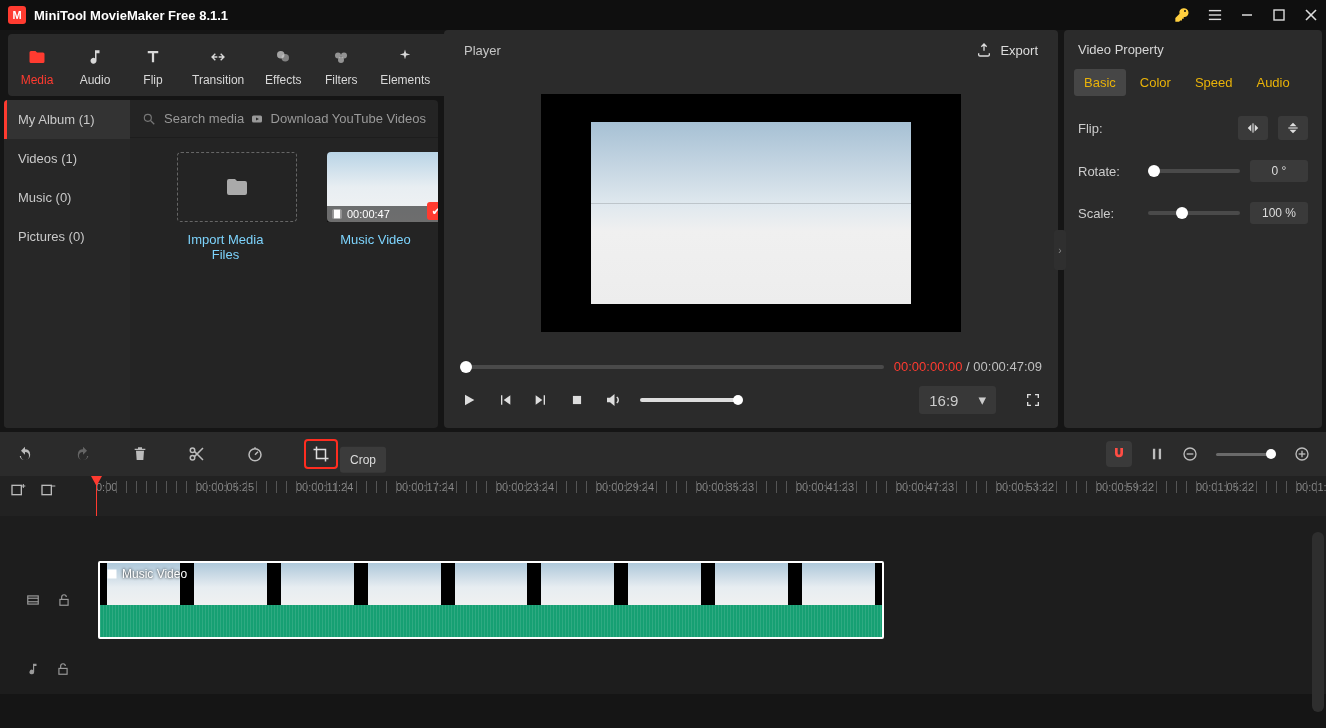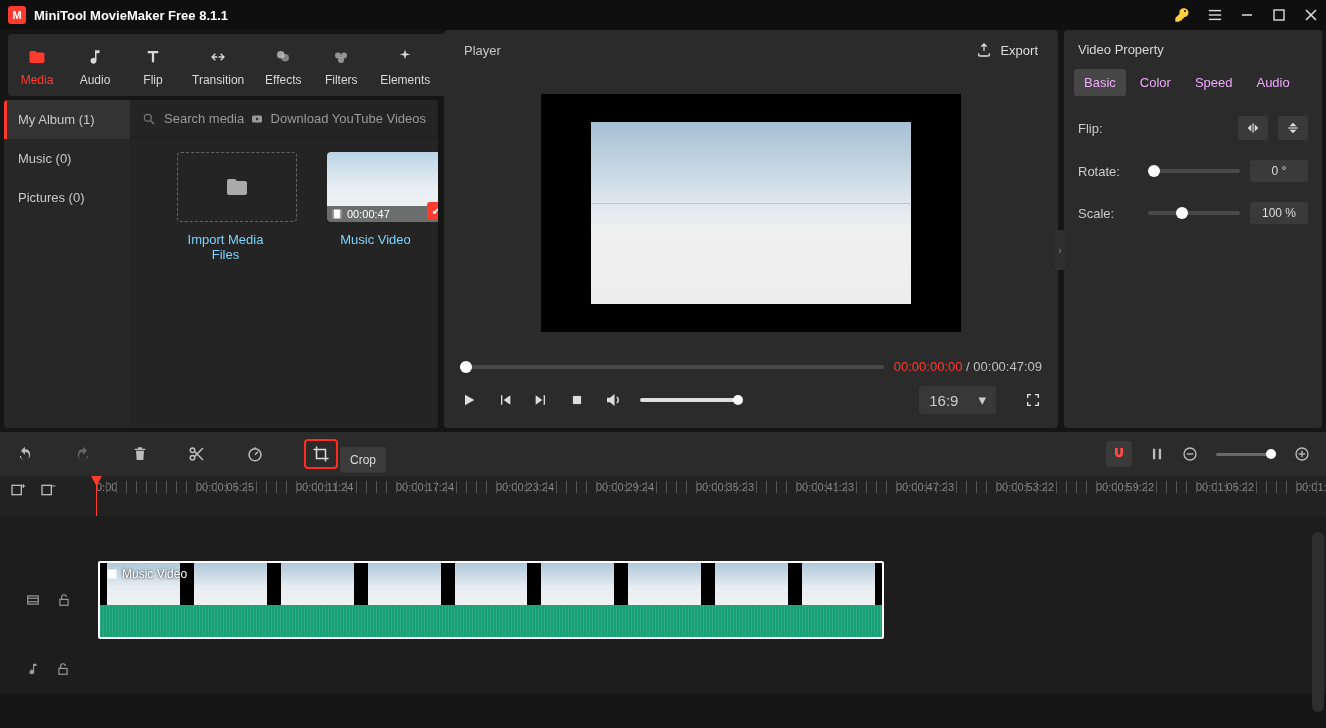--- a/index.html
+++ b/index.html
@@ -65,21 +65,21 @@
   .times .cur{color:var(--accent);}
   .controls{display:flex;align-items:center;gap:18px;padding:8px 16px 14px;}
   .controls .ic{width:18px;height:18px;display:flex;align-items:center;justify-content:center;color:#ddd;}
   .vol{flex:0 0 100px;height:4px;background:#ddd;border-radius:2px;position:relative;}
   .vol::after{content:"";width:10px;height:10px;border-radius:50%;background:#fff;position:absolute;right:-3px;top:-3px;}
   .aspect{margin-left:auto;display:flex;align-items:center;gap:6px;background:#383838;padding:5px 10px;border-radius:3px;font-size:15px;color:#ccc;}
   
   .props{width:258px;background:var(--panel);border-radius:4px;display:flex;flex-direction:column;padding:0;}
   .props .ptitle2{padding:12px 14px;font-size:13px;}
   .tabs{display:flex;gap:4px;padding:0 10px 10px;}
-  .tab{padding:6px 10px;font-size:13px;color:#f0abfc;border-radius:3px;}
+  .tab{padding:6px 10px;font-size:13px;color:#eab308;border-radius:3px;}
   .tab.active{background:var(--tabact);}
   .prow{display:flex;align-items:center;padding:10px 14px;gap:10px;font-size:13px;color:#ccc;}
   .prow .label{width:60px;}
   .flipbtn{width:30px;height:24px;background:#3a3a3a;border-radius:3px;display:flex;align-items:center;justify-content:center;color:#ddd;font-size:12px;}
   .slider{flex:1;height:4px;background:#4a4a4a;border-radius:2px;position:relative;}
   .slider .dot{width:12px;height:12px;background:#fff;border-radius:50%;position:absolute;top:-4px;}
   .valbox{width:58px;background:#3a3a3a;border-radius:3px;text-align:center;font-size:12px;padding:4px 0;color:#ddd;}
   .reset{margin:auto 14px 14px;padding:8px 0;background:#303030;color:#888;text-align:center;border-radius:3px;font-size:13px;}
   .expand{position:absolute;right:260px;top:230px;width:12px;height:40px;background:#2f2f2f;border-radius:3px;display:flex;align-items:center;justify-content:center;color:#888;font-size:10px;}
   
@@ -220,20 +220,21 @@
               <path d="M12 4a8 8 0 0 1 8 8" stroke-linecap="round"></path>
             </svg>
           </span>
         <span class="lbl">Motion</span>
       </div>
     </div>
 
     <div class="mediawrap">
       <div class="sidebar">
         <div class="side-item active">My Album (1)</div>
+        <div class="side-item">Videos (1)</div>
         <div class="side-item">Music (0)</div>
         <div class="side-item">Pictures (0)</div>
       </div>
       <div class="mediacol">
         <div class="searchrow">
           <span class="sicon">
               <svg width="14" height="14" viewBox="0 0 24 24" fill="none" stroke="currentColor" stroke-width="2">
                 <circle cx="10" cy="10" r="6"></circle>
                 <line x1="15" y1="15" x2="21" y2="21"></line>
               </svg>

